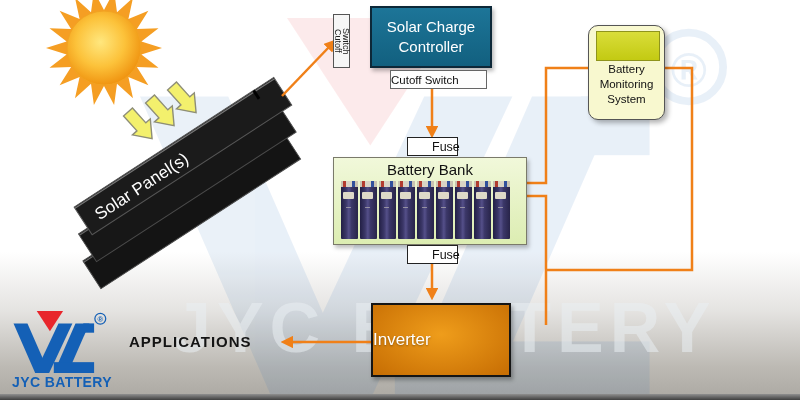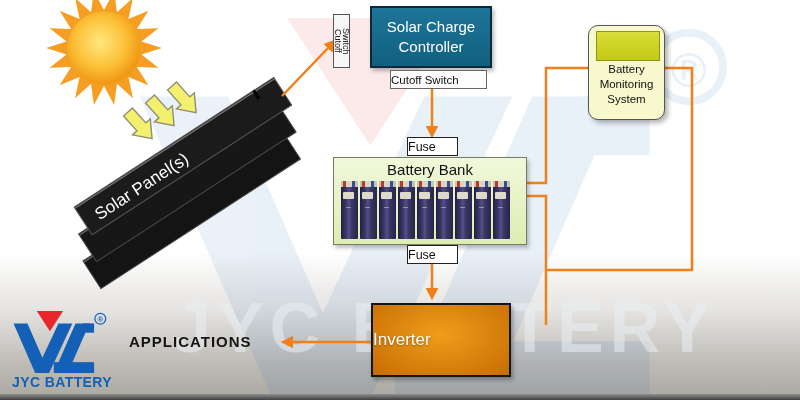--- a/index.html
+++ b/index.html
@@ -21,21 +21,21 @@
   
   .dbox{position:absolute;z-index:5;box-sizing:border-box;display:flex;align-items:center;justify-content:flex-start;text-align:center;}
   .box-vcutoff{left:333px;top:14px;width:17px;height:54px;background:#f6f6f6;border:1px solid #555;
     writing-mode:vertical-lr;font-size:9px;line-height:8px;color:#222;letter-spacing:0;}
   .box-scc{left:370px;top:6px;width:122px;height:62px;color:#fff;font-size:15px;line-height:1.35;
     background:linear-gradient(180deg,#1d7598,#12607f);border:2px solid #0d2838;
     box-shadow:2px 3px 4px rgba(0,0,0,.28);}
   .box-hcutoff{left:390px;top:70px;width:97px;height:19px;background:#fdfdfd;border:1px solid #666;
     font-size:11.5px;color:#111;}
   .box-fuse{left:407px;width:51px;height:19px;background:#fff;border:1.5px solid #222;
-    font-size:12.5px;color:#111;}
+    font-size:12.5px;color:#111;padding-left:24px;}
   .fuse-top{top:137px;} .fuse-bottom{top:245px;}
   .box-bank{left:333px;top:157px;width:194px;height:88px;
     background:linear-gradient(180deg,#f1f8da,#dcedb2);border:1.5px solid #7a7a6a;
     box-shadow:2px 3px 4px rgba(0,0,0,.25);display:block;}
   .bank-title{margin-top:3px;font-size:15px;color:#111;text-align:center;}
   .battery-row{position:absolute;left:7px;bottom:5px;display:flex;gap:2px;}
   .battery-cell{position:relative;width:17px;height:58px;border-radius:1px;
     background:linear-gradient(90deg,#221f45 0%,#3b3768 30%,#55508a 46%,#3b3768 62%,#282449 100%);}
   .battery-cell::before{content:"";position:absolute;top:0;left:0;right:0;height:6px;
     background:linear-gradient(90deg,#c9c3b2 0 14%,#b23c30 14% 30%,#d9d4c5 30% 66%,#31509c 66% 84%,#c9c3b2 84%);}

